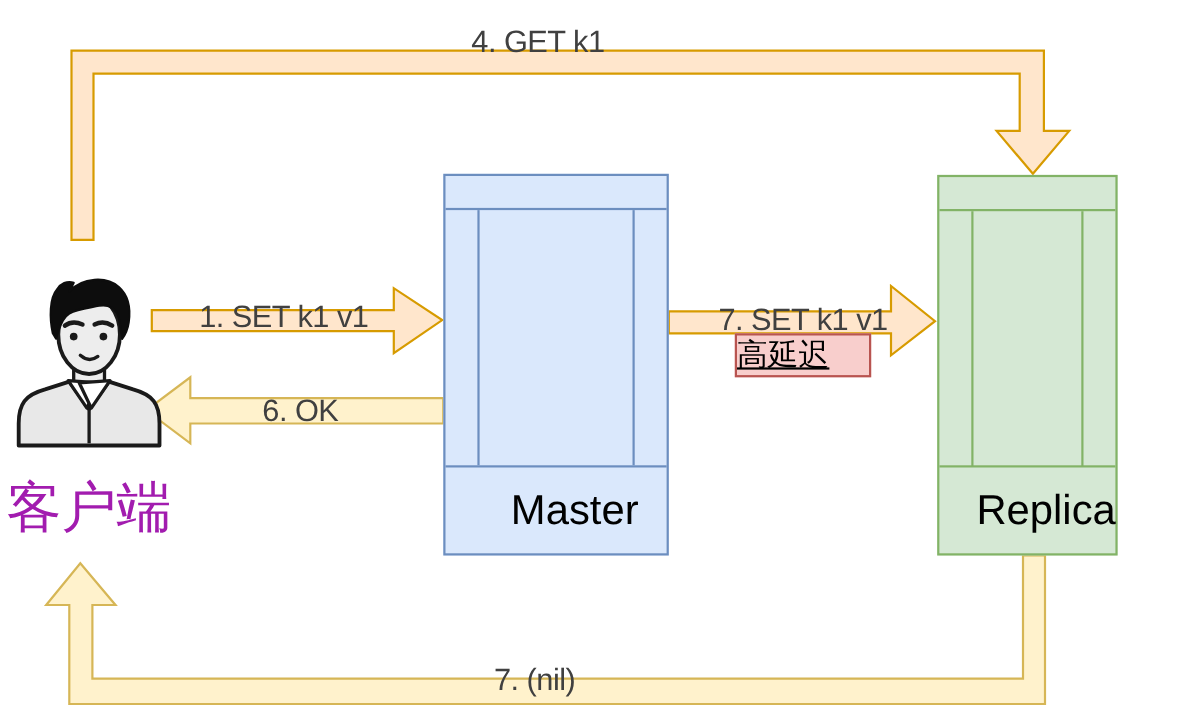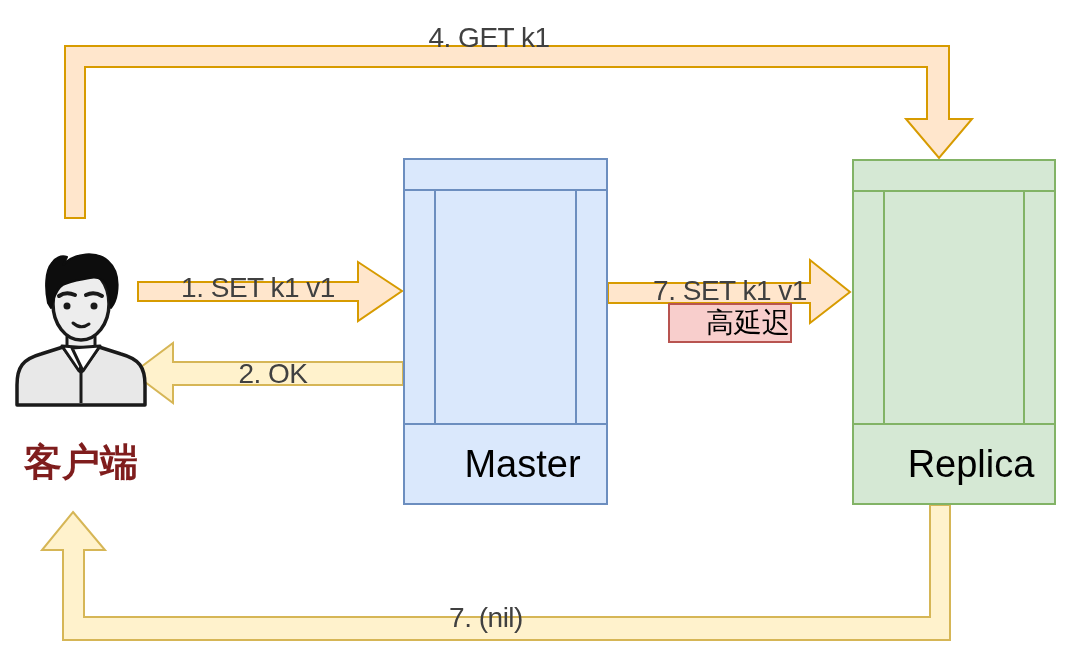--- a/index.html
+++ b/index.html
@@ -16,37 +16,37 @@
   .node .header{position:absolute;left:0;right:0;top:0;height:29px;border-bottom:2px solid;}
   .node .rail-left{position:absolute;left:0;top:31px;width:29px;height:232px;border-right:2px solid;}
   .node .rail-right{position:absolute;right:0;top:31px;width:29px;height:232px;border-left:2px solid;}
   .node .label-band{
     position:absolute;left:0;right:0;bottom:0;height:78px;border-top:2px solid;
     display:flex;align-items:center;justify-content:center;
     font-size:38px;color:#000;letter-spacing:0;padding-left:34px;
   }
   .node-master{left:403px;top:158px;width:205px;height:347px;background:#dae8fc;border-color:#6c8ebf;}
   .node-master .header,.node-master .rail-left,.node-master .rail-right,.node-master .label-band{border-color:#6c8ebf;}
-  .node-replica{left:852px;top:159px;width:204px;height:346px;background:#d5e8d4;border-color:#82b366;}
+  .node-replica{left:852px;top:159px;width:164px;height:346px;background:#d5e8d4;border-color:#82b366;}
   .node-replica .header,.node-replica .rail-left,.node-replica .rail-right,.node-replica .label-band{border-color:#82b366;}
   
   .note{
     position:absolute;left:668px;top:303px;width:124px;height:40px;box-sizing:border-box;
     background:#f8cecc;border:2px solid #b85450;
-    display:flex;align-items:center;justify-content:flex-end;
-    font-size:28px;color:#000;white-space:nowrap;
+    display:flex;align-items:center;justify-content:flex-start;
+    font-size:28px;color:#000;white-space:nowrap;text-decoration:underline;
   }
   
   .arrow-label{
     position:absolute;transform:translate(-50%,-50%);
     font-size:28px;letter-spacing:-0.5px;color:#404040;white-space:nowrap;
   }
   .client-label{
     position:absolute;transform:translate(-50%,-50%);
-    font-size:38px;font-weight:700;color:#7f1d1d;white-space:nowrap;
+    font-size:50px;font-weight:400;color:#a21caf;white-space:nowrap;
   }
 </style>
 </head>
 <body>
 
 <div class="canvas">
 
   <svg class="layer" width="1080" height="662" viewBox="0 0 1080 662">
 
     <polygon points="65,218 65,46 949,46 949,119 972,119 939,158 906,119 927,119 927,67 85,67 85,218" fill="#ffe6cc" stroke="#d79b00" stroke-width="2" stroke-linejoin="miter"></polygon>
@@ -91,20 +91,20 @@
     <div class="label-band">
       <span>Replica</span>
     </div>
   </div>
 
   <div class="note">
     <span>高延迟</span>
   </div>
 
   <div class="arrow-label" style="left:258px;top:288px;">1. SET k1 v1</div>
-  <div class="arrow-label" style="left:273px;top:374px;">2. OK</div>
+  <div class="arrow-label" style="left:273px;top:374px;">6. OK</div>
   <div class="arrow-label" style="left:730px;top:291px;">7. SET k1 v1</div>
   <div class="arrow-label" style="left:489px;top:38px;">4. GET k1</div>
   <div class="arrow-label" style="left:486px;top:618px;">7. (nil)</div>
 
   <div class="client-label" style="left:81px;top:462px;">客户端</div>
 
 </div>
 
 </body></html>

